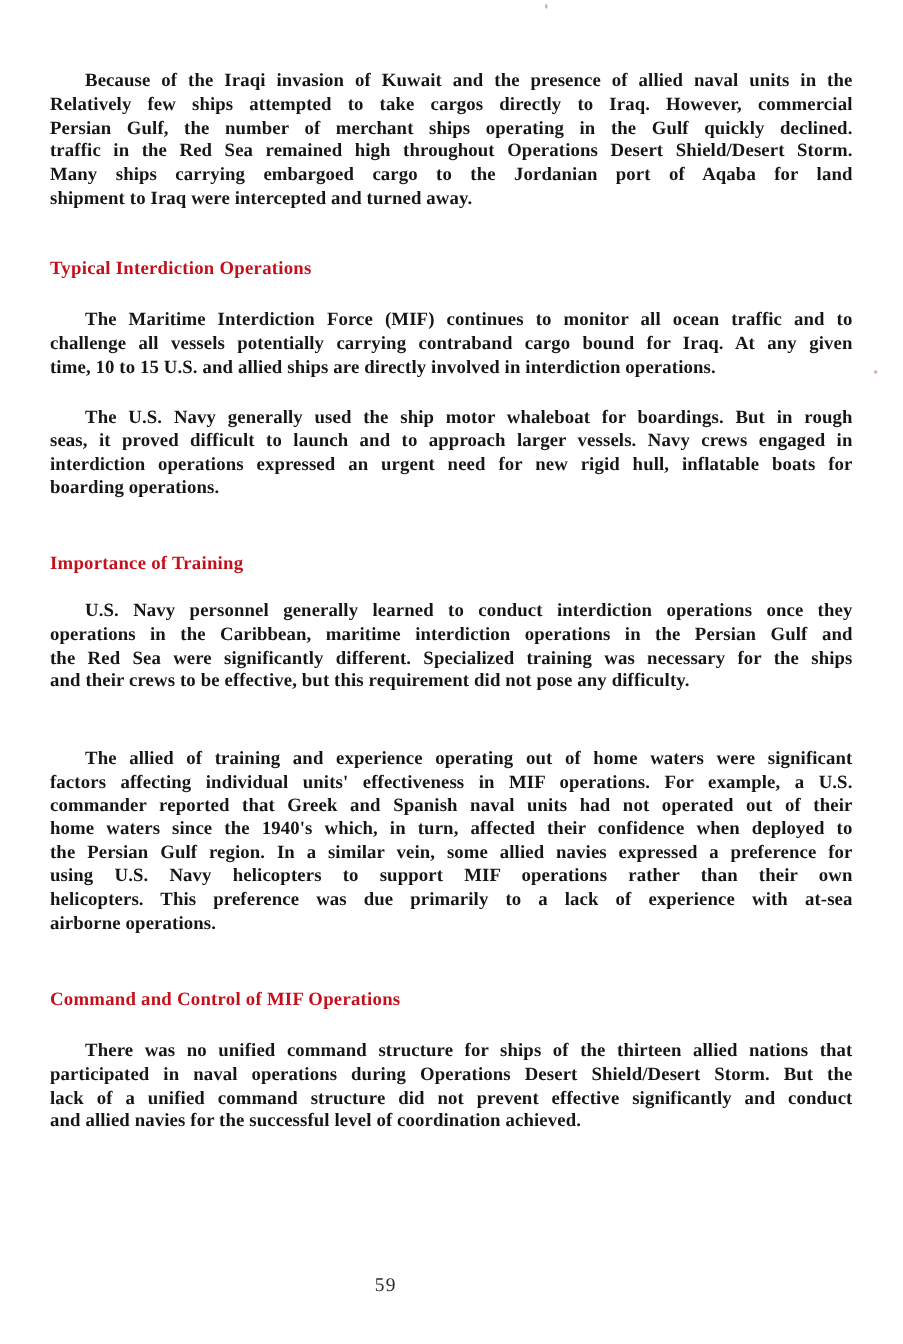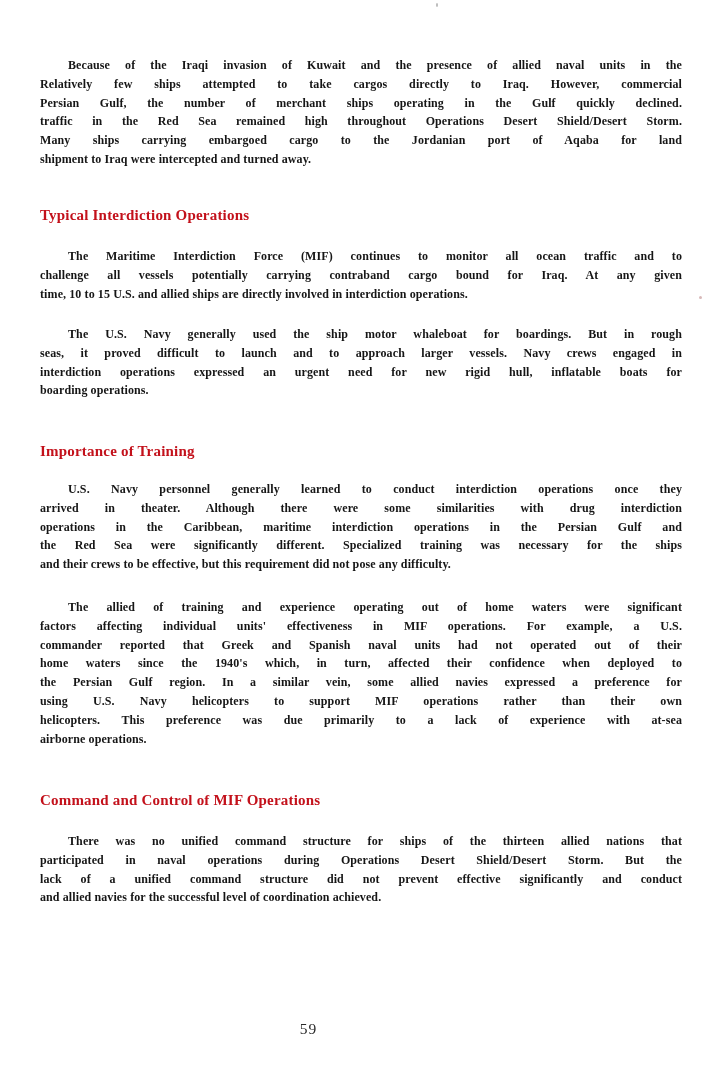--- a/index.html
+++ b/index.html
@@ -15,21 +15,21 @@
     overflow: hidden;
     font-family: "Liberation Serif", "DejaVu Serif", serif;
   }
   .block {
     position: absolute;
     left: 40px;
     width: 642px;
   }
   .para {
     color: #161616;
-    font-size: 12px;
+    font-size: 15px;
     font-weight: 700;
     letter-spacing: 0.1px;
   }
   .pline {
     line-height: 18.8px;
     text-align: justify;
     text-align-last: justify;
     white-space: normal;
   }
   .pline.first {
@@ -93,21 +93,20 @@
     <div class="pline first">The U.S. Navy generally used the ship motor whaleboat for boardings. But in rough</div>
     <div class="pline">seas, it proved difficult to launch and to approach larger vessels. Navy crews engaged in</div>
     <div class="pline">interdiction operations expressed an urgent need for new rigid hull, inflatable boats for</div>
     <div class="pline last">boarding operations.</div>
   </div>
 
   <div class="block heading" style="top:439px">Importance of Training</div>
 
   <div class="block para" style="top:480px">
     <div class="pline first">U.S. Navy personnel generally learned to conduct interdiction operations once they</div>
-    <div class="pline">arrived in theater. Although there were some similarities with drug interdiction</div>
     <div class="pline">operations in the Caribbean, maritime interdiction operations in the Persian Gulf and</div>
     <div class="pline">the Red Sea were significantly different. Specialized training was necessary for the ships</div>
     <div class="pline last">and their crews to be effective, but this requirement did not pose any difficulty.</div>
   </div>
 
   <div class="block para" style="top:598px">
     <div class="pline first">The allied of training and experience operating out of home waters were significant</div>
     <div class="pline">factors affecting individual units' effectiveness in MIF operations. For example, a U.S.</div>
     <div class="pline">commander reported that Greek and Spanish naval units had not operated out of their</div>
     <div class="pline">home waters since the 1940's which, in turn, affected their confidence when deployed to</div>

